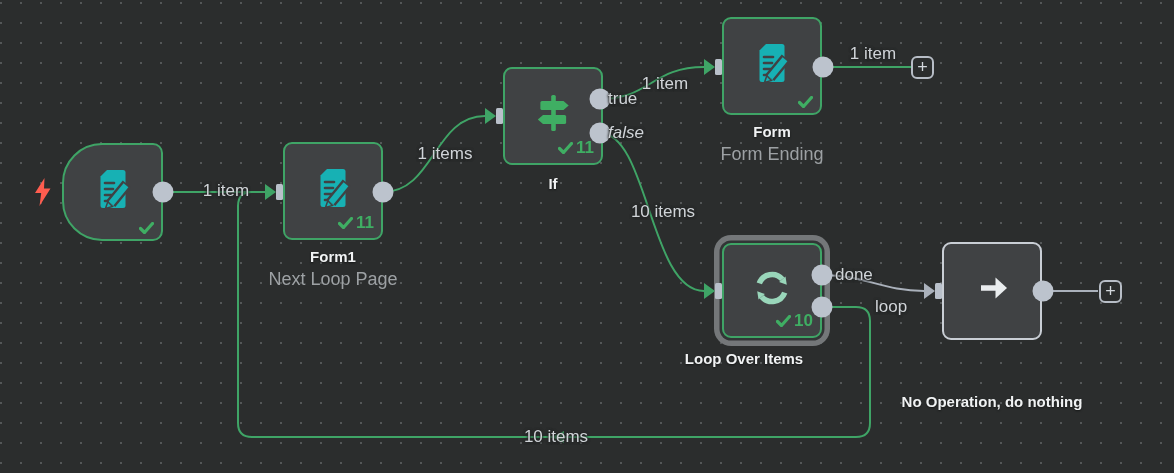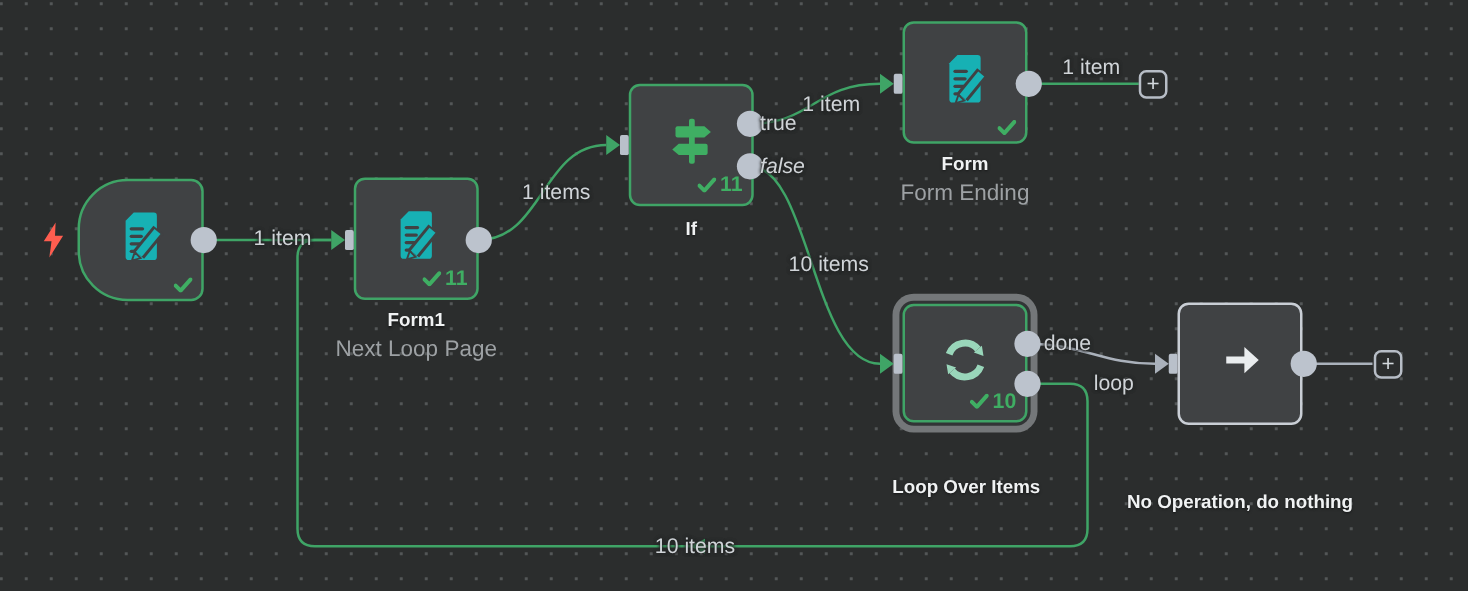--- a/index.html
+++ b/index.html
@@ -171,21 +171,21 @@
         <polygon points="8.2,26.3 9.5,34.4 15.9,29.0" fill="#99d6ba"></polygon>
       </svg>
     </div>
     <div class="badge">
       <svg width="15" height="12" viewBox="0 0 15 12">
           <polyline points="1.5,6.5 5.5,10.5 13.5,1.5" fill="none" stroke="#3fae63" stroke-width="3.2" stroke-linecap="round" stroke-linejoin="round"></polyline>
         </svg>
       <span>10</span>
     </div>
   </div>
-  <div class="node-title" style="left:773px;top:350px;margin-top:31px;">Loop Over Items</div>
+  <div class="node-title" style="left:744px;top:350px;">Loop Over Items</div>
 
   <div class="node" id="node-noop">
     <div class="icon-wrap">
       <svg width="46" height="46" viewBox="0 0 46 46">
         <line x1="12" y1="23" x2="30" y2="23" stroke="#eaedef" stroke-width="5.5"></line>
         <polygon points="26.5,12.5 38,23 26.5,33.5" fill="#eaedef"></polygon>
       </svg>
     </div>
   </div>
   <div class="node-title" style="left:992px;top:349px;margin-top:44px;">No Operation, do nothing</div>

